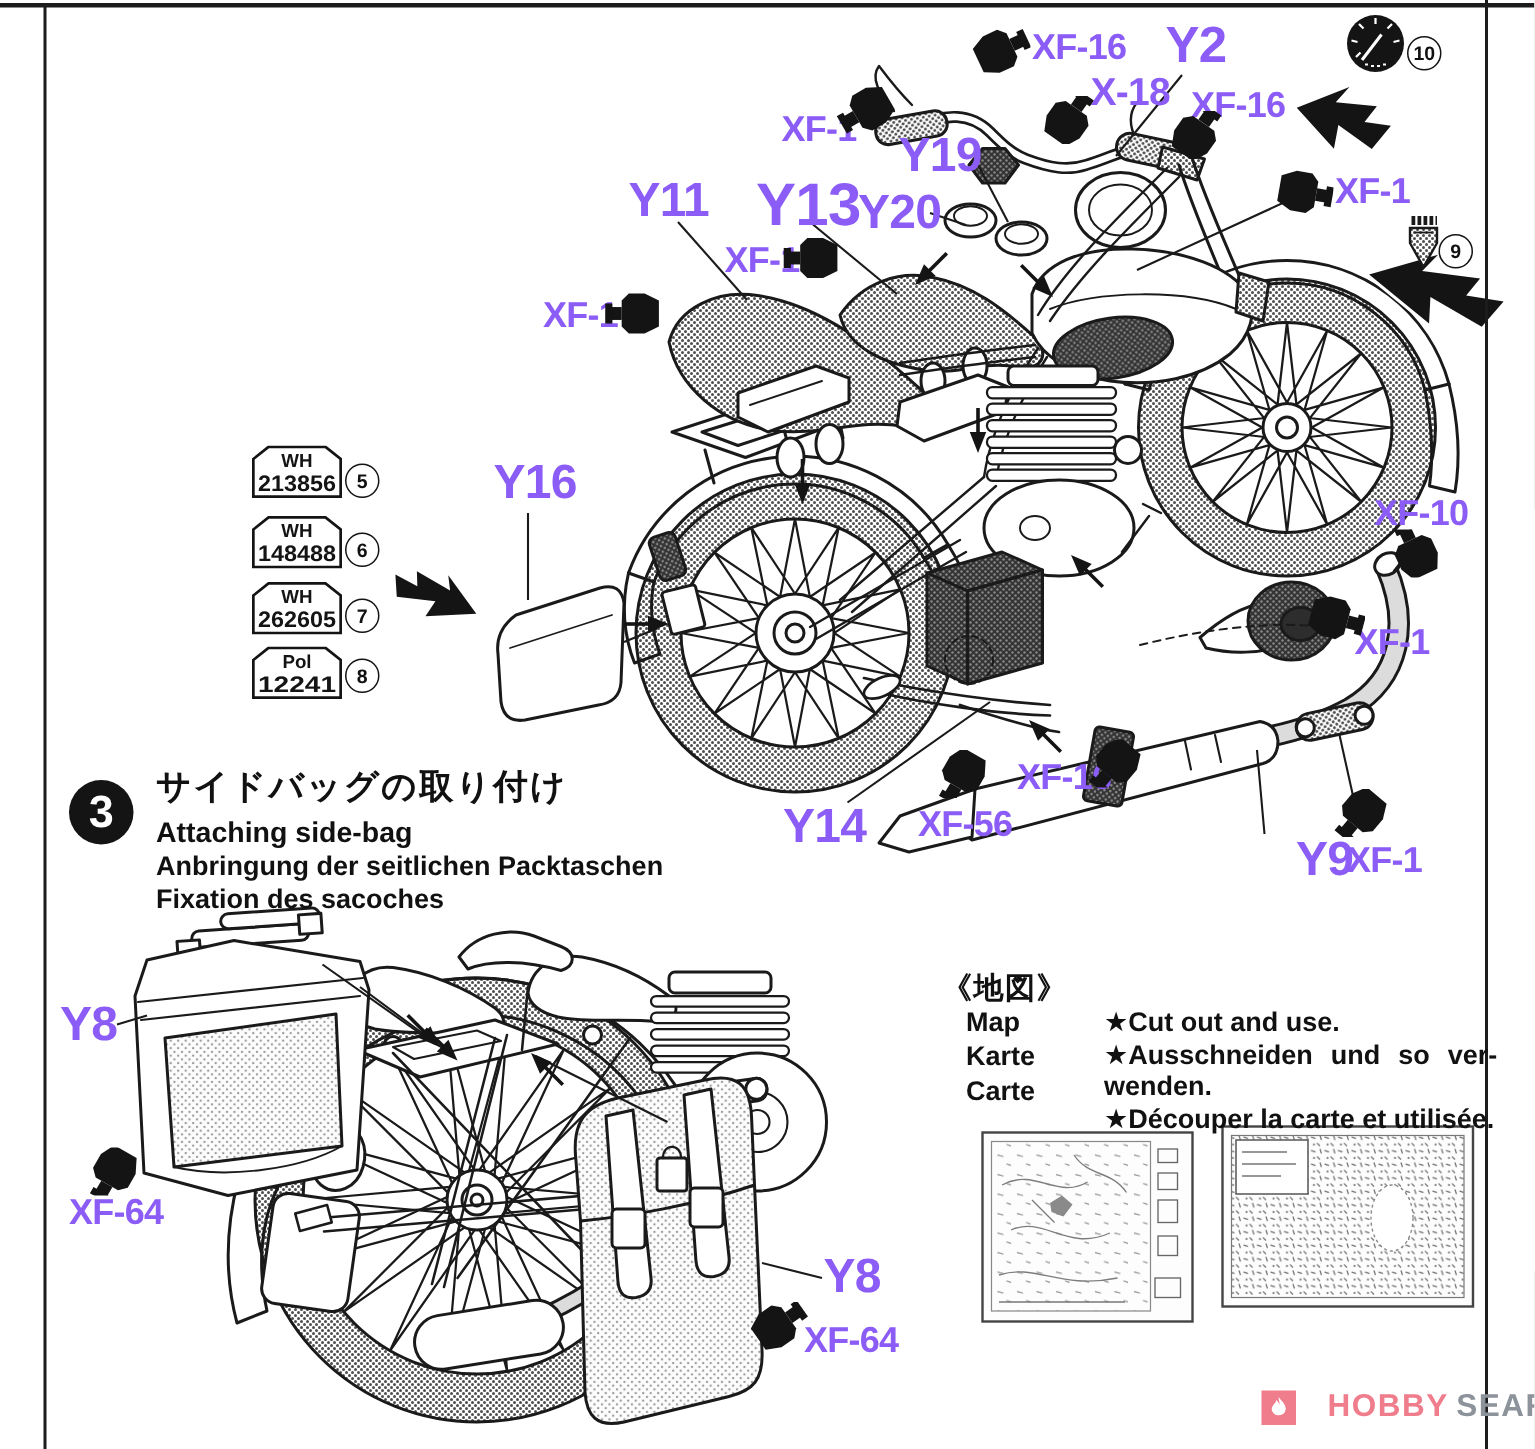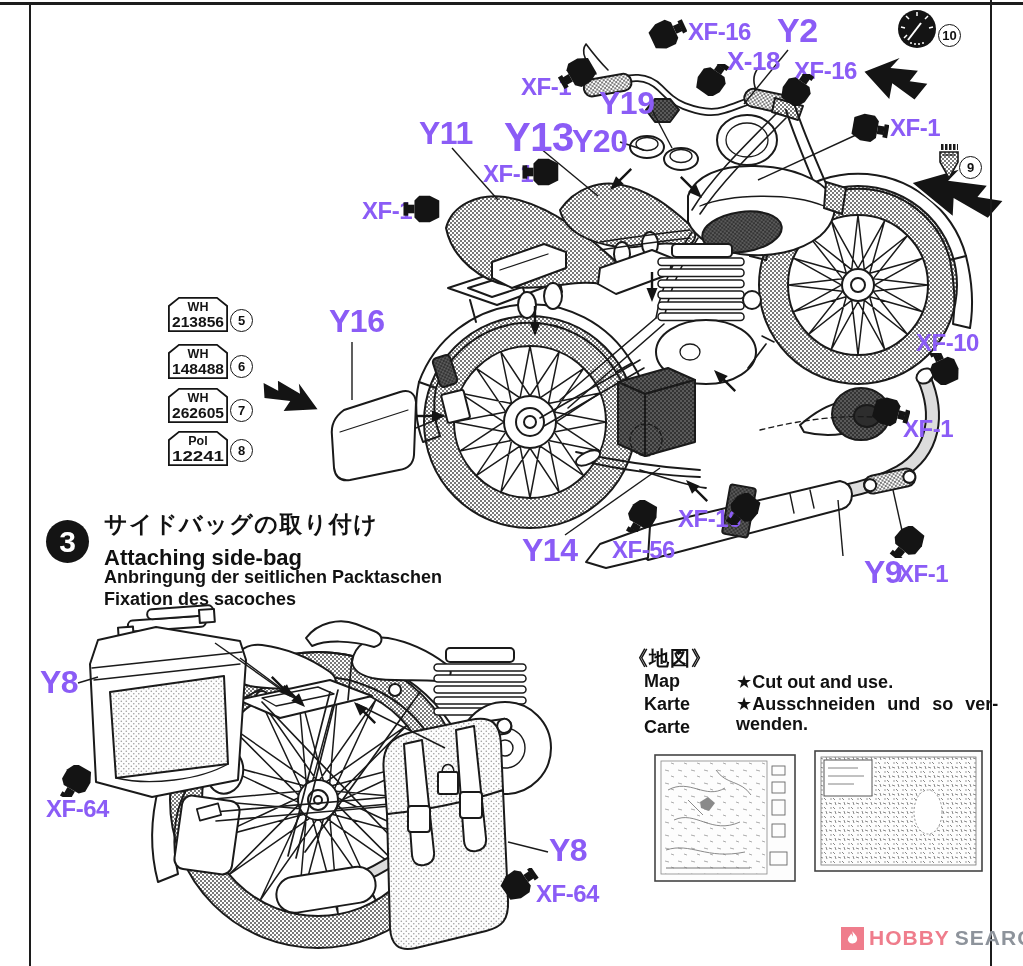--- a/index.html
+++ b/index.html
@@ -9,35 +9,35 @@
   #art{position:absolute;left:0;top:0;pointer-events:none;}
   .callout{position:absolute;font-weight:bold;color:#8b5cf6;white-space:nowrap;line-height:1;letter-spacing:-0.5px;}
   .marker{position:absolute;width:42px;height:32px;}
   .circ{position:absolute;width:23px;height:23px;border:1.7px solid #141414;border-radius:50%;
         display:flex;align-items:center;justify-content:center;font-size:13px;font-weight:bold;background:#fff;box-sizing:border-box;}
   .plate{position:absolute;left:168px;width:60px;height:35px;}
   .step-circle{position:absolute;left:46px;top:520px;width:43px;height:43px;border-radius:50%;background:#141414;
         color:#fff;font-size:30px;font-weight:bold;display:flex;align-items:center;justify-content:center;}
   .t{position:absolute;font-weight:bold;white-space:nowrap;}
   .t-ja{left:104px;top:509px;font-size:23px;letter-spacing:1.5px;}
-  .t-en{left:104px;top:545px;font-size:22px;text-align:center;}
+  .t-en{left:104px;top:545px;font-size:19px;text-align:center;}
   .t-de{left:104px;top:567px;font-size:18px;}
   .t-fr{left:104px;top:589px;font-size:18px;}
   .map-title{left:628px;top:645px;font-size:20px;letter-spacing:1px;}
   .map-en{left:644px;top:671px;font-size:18px;}
   .map-de{left:644px;top:694px;font-size:18px;}
   .map-fr{left:644px;top:717px;font-size:18px;}
   .note0{left:736px;top:645px;font-size:18px;letter-spacing:1px;}
   .note1{left:736px;top:671px;font-size:18px;}
   .note2{left:736px;top:693px;font-size:18px;word-spacing:7px;}
   .note3{left:736px;top:714px;font-size:18px;}
   .note4{left:736px;top:736px;font-size:18px;}
   .wm{position:absolute;left:841px;top:926px;display:flex;align-items:center;gap:5px;}
   .wm-sq{width:23px;height:23px;background:#ef7d8c;display:flex;align-items:center;justify-content:center;}
-  .wm-hobby{font-size:21px;font-weight:bold;color:#ef7d8c;letter-spacing:1px;}
+  .wm-hobby{font-size:21px;font-weight:bold;color:#ef7d8c;letter-spacing:1px;margin-left:16px;}
   .wm-search{font-size:21px;font-weight:bold;color:#8d939b;letter-spacing:1px;}
 </style>
 </head>
 <body>
 
 <div class="page">
 
   <svg id="art" width="1023" height="966" viewBox="0 0 1023 966">
     <defs>
       <pattern id="half" width="4" height="4" patternUnits="userSpaceOnUse">
@@ -420,20 +420,21 @@
   <div class="t t-de">Anbringung der seitlichen Packtaschen</div>
   <div class="t t-fr">Fixation des sacoches</div>
 
   <div class="t map-title">《地図》</div>
   <div class="t map-en">Map</div>
   <div class="t map-de">Karte</div>
   <div class="t map-fr">Carte</div>
   <div class="t note1">★Cut out and use.</div>
   <div class="t note2">★Ausschneiden und so ver-</div>
   <div class="t note3">wenden.</div>
+  <div class="t note4">★Découper la carte et utilisée.</div>
 
   <div class="wm">
     <div class="wm-sq">
       <svg width="17" height="17" viewBox="0 0 20 20">
         <path d="M10,1.5 C12,5 15.5,6.5 15.5,11 A5.6,5.6 0 0 1 4.5,11.6 C4.5,8 7.5,7 8.2,4 C9.2,5.2 10,6 10.6,7.8 C11,5.6 9.6,3.6 10,1.5 Z" fill="#fff"></path>
       </svg>
     </div>
     <span class="wm-hobby">HOBBY</span>
     <span class="wm-search">SEARCH</span>
   </div>

